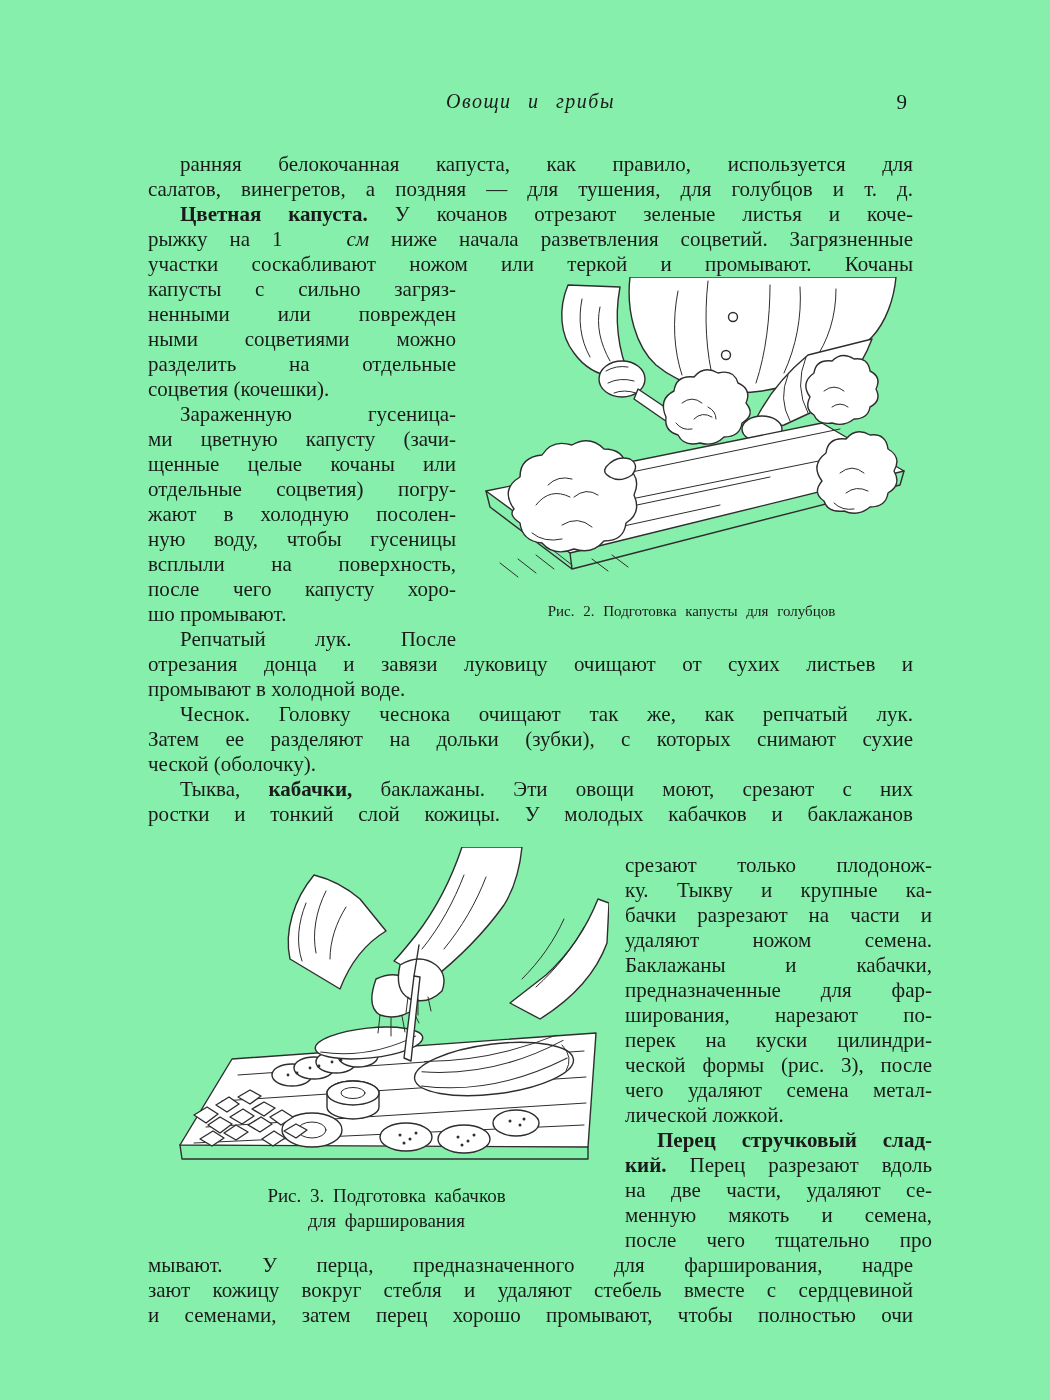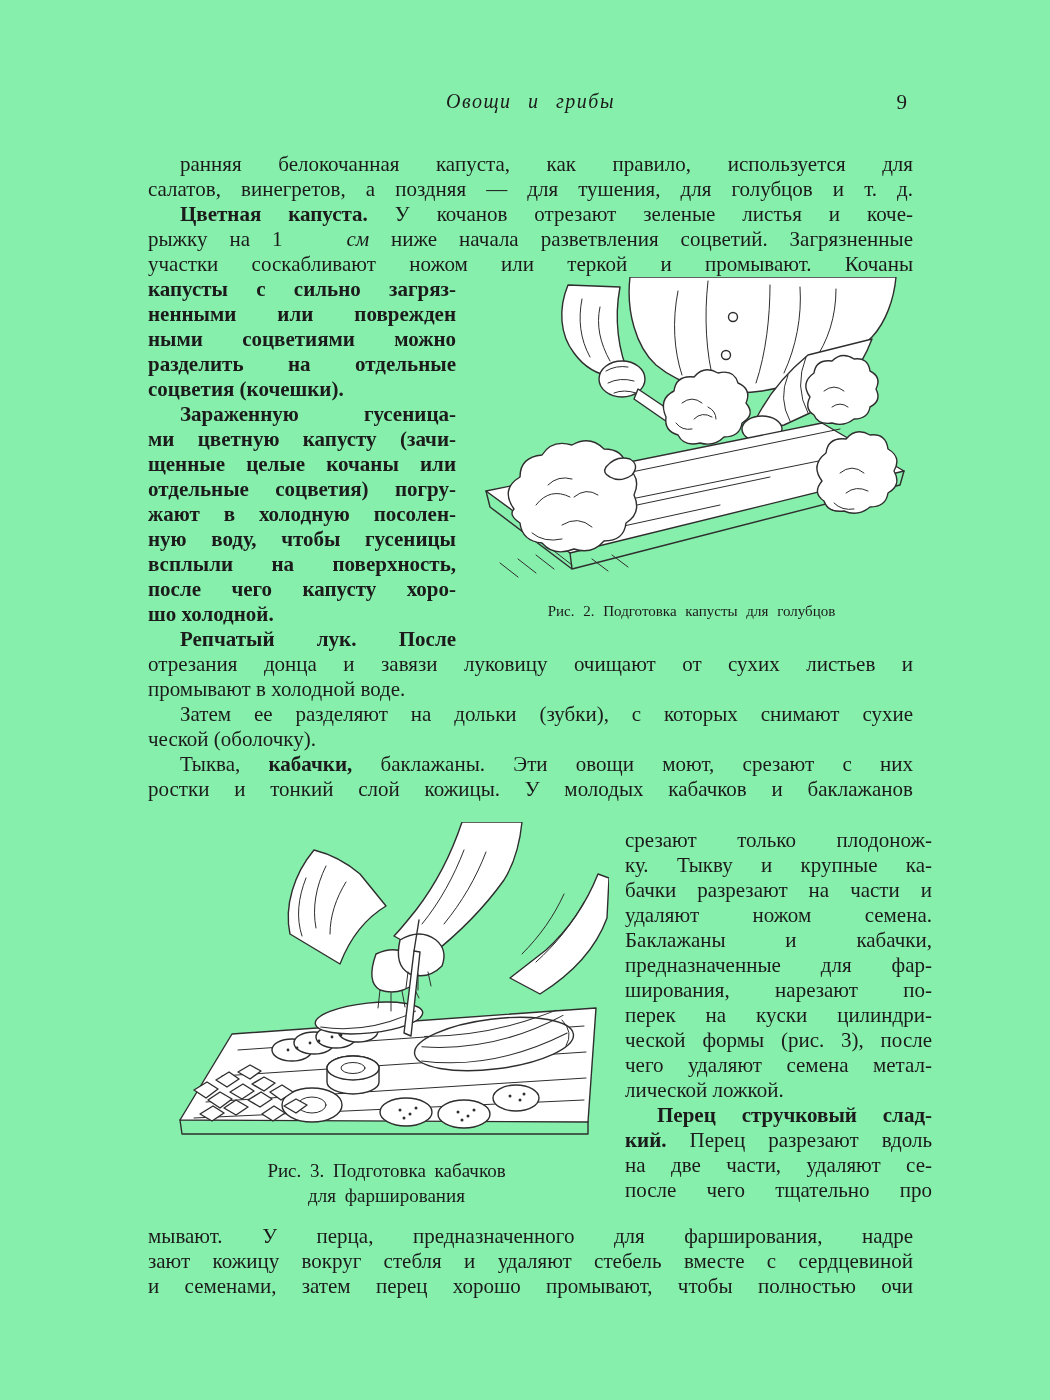--- a/index.html
+++ b/index.html
@@ -31,21 +31,21 @@
     text-align-last:justify;
     height:25px;overflow:hidden;
     white-space:normal;
   }
   .line.end{text-align-last:auto;}
   .para.indent .line:first-child{text-indent:32px;}
   .b{font-weight:bold;}
   .i{font-style:italic;margin-left:42px;}
   
   .row{display:flex;align-items:flex-start;}
-  .col-text-left{width:308px;flex:0 0 auto;font-weight:bold;}
+  .col-text-left{width:308px;flex:0 0 auto;}
   .col-text-right{width:307px;flex:0 0 auto;margin-left:auto;margin-top:26px;}
   .figure-right{margin-left:auto;width:443px;}
   .figure-right svg{display:block;width:443px;height:318px;}
   .figure-left{width:445px;flex:0 0 auto;}
   .figure-left svg{display:block;width:445px;height:330px;margin-top:4px;}
   .figcaption{
     margin-top:4px;height:25px;
     font-size:15px;text-align:center;
     word-spacing:5px;white-space:nowrap;
   }
@@ -95,21 +95,21 @@
           </div>
           <div class="para indent">
             <div class="line"><span>Зараженную гусеница-</span></div>
             <div class="line"><span>ми цветную капусту (зачи-</span></div>
             <div class="line"><span>щенные целые кочаны или</span></div>
             <div class="line"><span>отдельные соцветия) погру-</span></div>
             <div class="line"><span>жают в холодную посолен-</span></div>
             <div class="line"><span>ную воду, чтобы гусеницы</span></div>
             <div class="line"><span>всплыли на поверхность,</span></div>
             <div class="line"><span>после чего капусту хоро-</span></div>
-            <div class="line end"><span>шо холодной.</span></div>
+            <div class="line end"><span>шо промывают.</span></div>
           </div>
           <div class="para indent">
             <div class="line"><span>Репчатый лук. После</span></div>
           </div>
         </div>
       <figure class="figure-right" style="margin:0 0 0 auto;">
         <svg viewBox="0 0 443 318">
           <g class="engraving">
 
             <path class="w" d="M160,0 C156,34 166,70 186,88 C212,110 254,120 292,114 C334,108 378,86 402,60 C416,45 424,22 426,0 Z"></path>
@@ -153,20 +153,21 @@
         <figcaption class="figcaption">Рис. 2. Подготовка капусты для голубцов</figcaption>
       </figure>
     </section>
 
     <section>
         <div class="para">
           <div class="line"><span>отрезания донца и завязи луковицу очищают от сухих листьев и</span></div>
           <div class="line end"><span>промывают в холодной воде.</span></div>
         </div>
         <div class="para indent">
+          <div class="line"><span>Чеснок. Головку чеснока очищают так же, как репчатый лук.</span></div>
           <div class="line"><span>Затем ее разделяют на дольки (зубки), с которых снимают сухие</span></div>
           <div class="line end"><span>ческой (оболочку).</span></div>
         </div>
         <div class="para indent">
           <div class="line"><span>Тыква, </span><span class="b">кабачки,</span><span> баклажаны. Эти овощи моют, срезают с них</span></div>
           <div class="line"><span>ростки и тонкий слой кожицы. У молодых кабачков и баклажанов</span></div>
         </div>
       </section>
 
     <section class="row">
@@ -257,20 +258,21 @@
             <div class="line"><span>ширования, нарезают по-</span></div>
             <div class="line"><span>перек на куски цилиндри-</span></div>
             <div class="line"><span>ческой формы (рис. 3), после</span></div>
             <div class="line"><span>чего удаляют семена метал-</span></div>
             <div class="line end"><span>лической ложкой.</span></div>
           </div>
           <div class="para indent">
             <div class="line"><span class="b">Перец стручковый слад-</span></div>
             <div class="line"><span class="b">кий.</span><span> Перец разрезают вдоль</span></div>
             <div class="line"><span>на две части, удаляют се-</span></div>
+            <div class="line"><span>менную мякоть и семена,</span></div>
             <div class="line"><span>после чего тщательно про</span></div>
           </div>
         </div>
     </section>
 
     <section>
         <div class="para">
           <div class="line"><span>мывают. У перца, предназначенного для фарширования, надре</span></div>
           <div class="line"><span>зают кожицу вокруг стебля и удаляют стебель вместе с сердцевиной</span></div>
           <div class="line"><span>и семенами, затем перец хорошо промывают, чтобы полностью очи</span></div>

